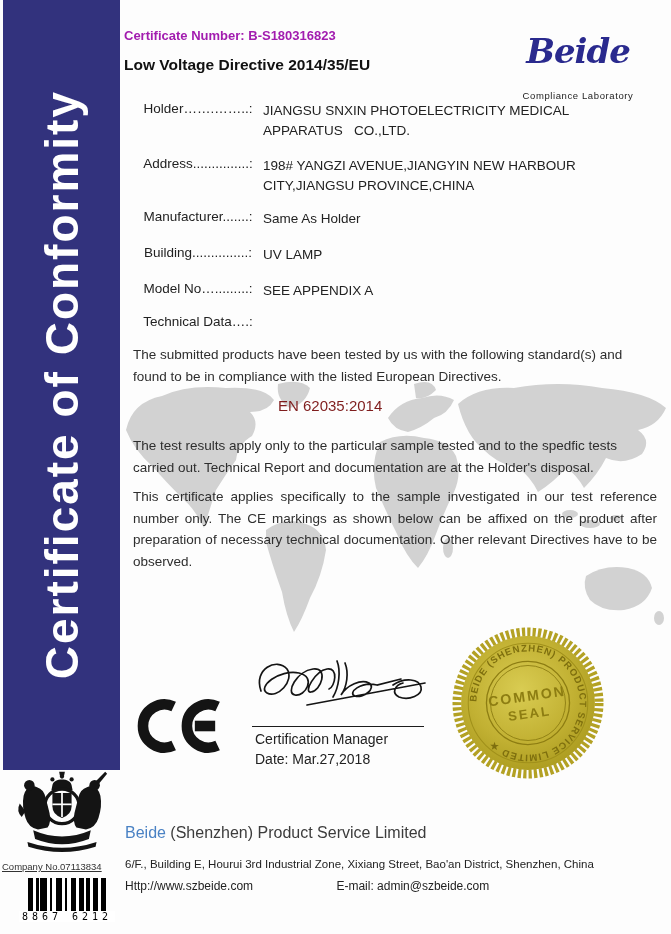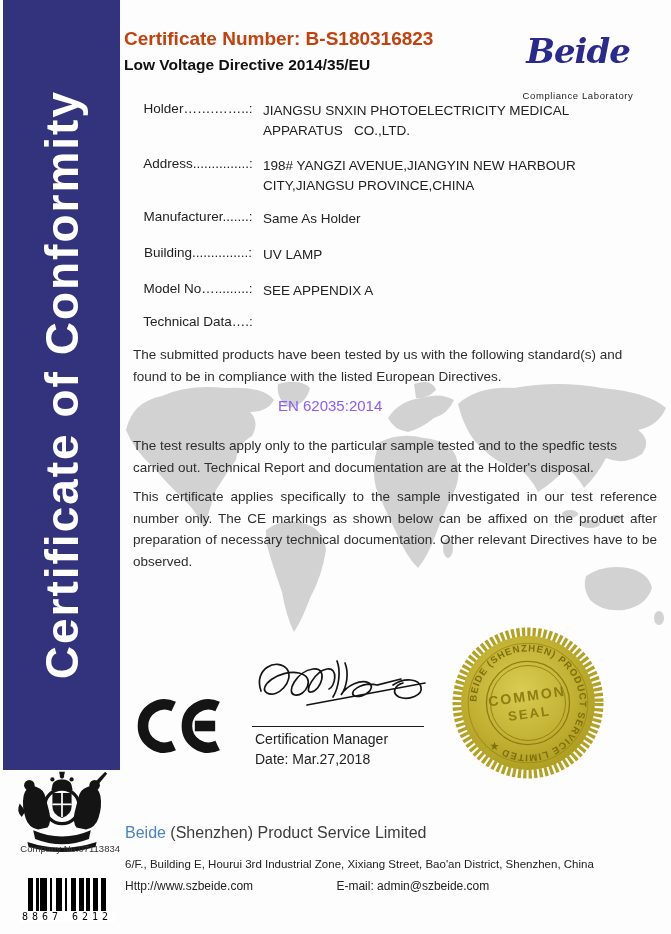--- a/index.html
+++ b/index.html
@@ -14,51 +14,51 @@
     background:#32327d; display:flex; align-items:center; justify-content:center;
   }
   .sidebar-title {
     writing-mode:vertical-rl; transform:rotate(180deg);
     color:#ffffff; font-weight:bold; font-size:46px; letter-spacing:2px;
     white-space:nowrap;
   }
   
   .map-wm { position:absolute; left:118px; top:378px; width:553px; height:268px; z-index:0; }
   
-  .hdr-line1 { position:absolute; left:124px; top:28px; font-size:19px; font-weight:bold; color:#c2410c; z-index:2;}
+  .hdr-line1 { position:absolute; left:124px; top:28px; font-size:13px; font-weight:bold; color:#a21caf; z-index:2;}
   .hdr-line2 { position:absolute; left:124px; top:56px; font-size:15.5px; font-weight:bold; color:#111; z-index:2;}
   .logo-box { position:absolute; left:508px; top:34px; width:140px; text-align:center; z-index:2; }
   .logo-word {
     font-family:"DejaVu Serif", serif; font-style:italic; font-weight:bold;
     font-size:34px; color:#2a2a8e; line-height:1.05; letter-spacing:-1px;
   }
   .logo-tag { font-size:9.5px; color:#1c1c1c; letter-spacing:0.6px; margin-top:20px; }
   
   .frow { position:absolute; left:133px; display:flex; font-size:13.5px; color:#222; z-index:2; }
   .frow .lbl { width:130px; flex:0 0 130px;text-align:center; }
   .frow .val { width:335px; line-height:1.45; white-space:pre-wrap; }
   
   .para { position:absolute; left:133px; width:524px; font-size:13.5px; color:#2e2e2e; line-height:1.6; z-index:2; }
-  .std { position:absolute; left:278px; top:397px; font-size:15px; color:#8b5cf6; z-index:2; }
+  .std { position:absolute; left:278px; top:397px; font-size:15px; color:#7f1d1d; z-index:2; }
   
   .ce-mark { position:absolute; left:133px; top:690px; z-index:2; }
   .sig-svg { position:absolute; left:243px; top:643px; z-index:2; }
   .sig-line { position:absolute; left:252px; top:726px; width:172px; border-top:1.6px solid #1c1c1c; z-index:2; }
   .sig-title { position:absolute; left:255px; top:731px; font-size:14px; color:#222; z-index:2; }
   .sig-date  { position:absolute; left:255px; top:751px; font-size:14px; color:#222; z-index:2; }
   .seal { position:absolute; left:452px; top:627px; z-index:2; }
   
   .f-title { position:absolute; left:125px; top:824px; font-size:16px; color:#3c3c3c; z-index:2; }
   .f-title .brand { color:#4a82c4; }
   .f-addr { position:absolute; left:125px; top:858px; font-size:11.5px; color:#222; z-index:2; }
   .f-contact { position:absolute; left:125px; top:879px; font-size:12px; color:#222; z-index:2; }
   .f-contact .web { margin-right:80px; }
   
   .crest { position:absolute; left:14px; top:770px; z-index:2; }
-  .company-no { position:absolute; left:2px; top:843px; width:118px; text-align:right; font-size:9.5px; color:#333; z-index:2; }
+  .company-no { position:absolute; left:2px; top:861px; width:118px; text-align:left; font-size:9.5px; color:#333; z-index:2;text-decoration:underline; }
   .barcode {
     position:absolute; left:28px; top:878px; width:78px; height:44px; z-index:2;
     background:linear-gradient(90deg,
       #000 0 7%, #fff 7% 10%, #000 10% 14%, #fff 14% 16%, #000 16% 24%,
       #fff 24% 28%, #000 28% 31%, #fff 31% 36%, #000 36% 44%, #fff 44% 48%,
       #000 48% 50%, #fff 50% 55%, #000 55% 62%, #fff 62% 65%, #000 65% 72%,
       #fff 72% 75%, #000 75% 79%, #fff 79% 83%, #000 83% 90%, #fff 90% 93%, #000 93% 100%);
   }
   .barcode-digits {
     position:absolute; left:50%; bottom:0; transform:translateX(-50%);

